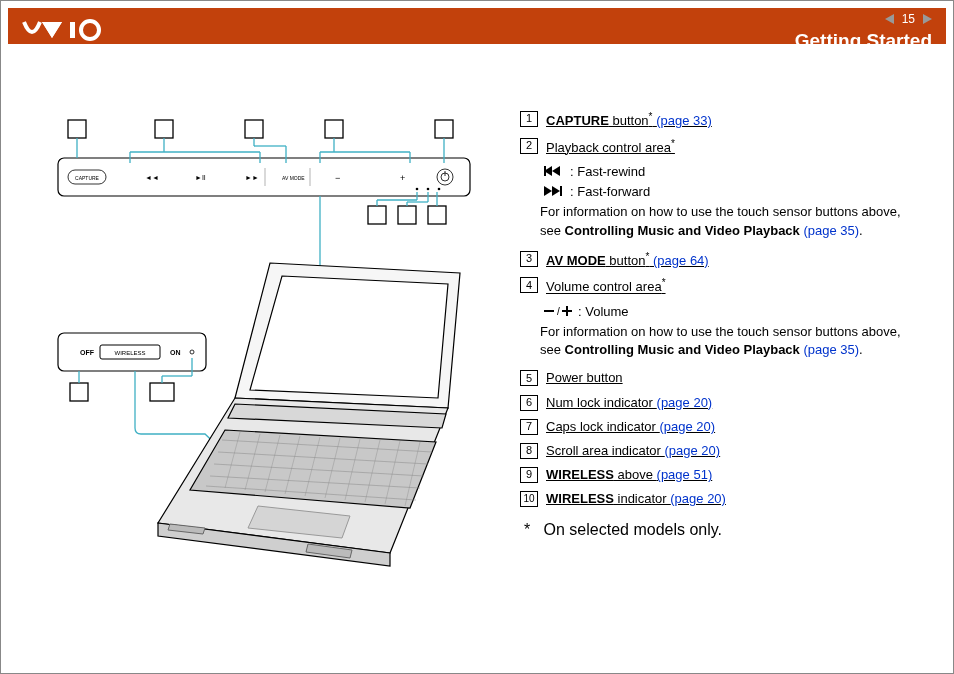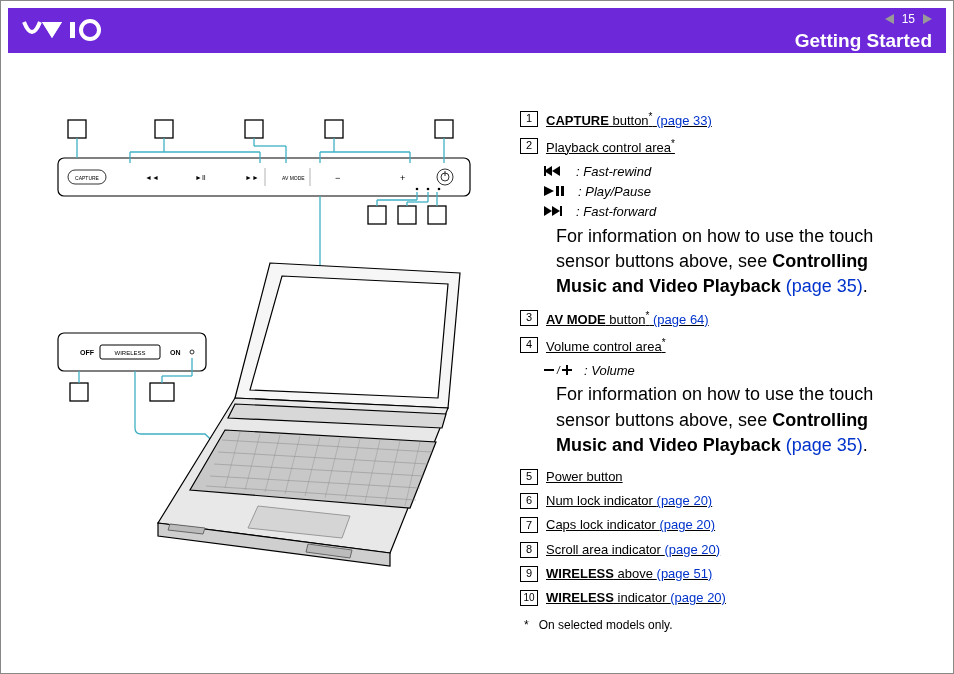--- a/index.html
+++ b/index.html
@@ -1,35 +1,35 @@
 <!DOCTYPE html>
 <html><head>
 <meta charset="utf-8">
 <style>
   * { box-sizing: border-box; margin: 0; padding: 0; }
   body { width: 954px; height: 674px; font-family: Arial, Helvetica, sans-serif; background: #fff; position: relative; overflow: hidden; }
   .outer-border { position: absolute; top: 0; left: 0; width: 954px; height: 674px; border: 1px solid #888; }
-  .header { position: absolute; top: 8px; left: 8px; right: 8px; height: 45px; background: #6d28d9; color: #fff; }
+  .header { position: absolute; top: 8px; left: 8px; right: 8px; height: 36px; background: #c2410c; color: #fff; }
   .logo { position: absolute; left: 14px; top: 8px; }
   .pager { position: absolute; right: 14px; top: 4px; display: flex; align-items: center; gap: 8px; font-size: 12px; }
   .pager .tri { width: 0; height: 0; border-top: 5px solid transparent; border-bottom: 5px solid transparent; }
   .pager .tri-l { border-right: 9px solid #999; }
   .pager .tri-r { border-left: 9px solid #999; }
   .section-title { position: absolute; right: 14px; top: 22px; font-size: 19px; font-family: Arial; font-weight: bold; }
   .diagram { position: absolute; left: 50px; top: 108px; width: 450px; height: 470px; }
   .diagram svg { position: absolute; top: 0; left: 0; }
   .legend { position: absolute; left: 520px; top: 110px; width: 400px; font-size: 13px; line-height: 1.4; }
   .legend .row { display: flex; margin-bottom: 6px; align-items: flex-start; }
   .legend .numbox { flex: 0 0 18px; height: 16px; border: 1.3px solid #000; font-size: 11px; font-weight: normal; display: flex; align-items: center; justify-content: center; margin-right: 8px; margin-top: 1px; font-family: Arial; }
   .legend .content { flex: 1; text-decoration: underline; }
   .legend .content b { font-weight: bold; }
   .legend a { color: #0033cc; text-decoration: none; }
-  .legend .sub { margin-left: 24px; margin-bottom: 2px; display:flex; align-items:flex-end; gap:12px; font-size:13px;font-style:italic;}
-  .legend .note { margin-left: 36px; font-size: 18px; margin-bottom:10px; }
-  .legend .footnote { font-size: 12px; margin-top: 10px; margin-left:4px; }
+  .legend .sub { margin-left: 24px; margin-bottom: 2px; display:flex; align-items:flex-end; gap:6px; font-size:13px;}
+  .legend .note { margin-left: 20px; font-size: 13px; margin-bottom:10px; }
+  .legend .footnote { font-size: 16px; margin-top: 10px; margin-left:4px; }
   .legend .star { font-size: 10px; vertical-align: super; }
   .icon { display:inline-block; }
 </style>
 </head>
 <body>
 
 <div class="outer-border"></div>
 
 <div class="header">
   <svg class="logo" width="110" height="28" viewBox="0 0 110 28">
@@ -204,28 +204,20 @@
   </div>
   <div class="sub">
       <span class="icon"><svg width="20" height="10">
           <polygon points="8,0 0,5 8,10" fill="#000"></polygon>
           <polygon points="16,0 8,5 16,10" fill="#000"></polygon>
           <rect x="0" y="0" width="2" height="10" fill="#000"></rect>
         </svg></span>
       <span>: Fast-rewind</span>
     </div>
   <div class="sub">
-      <span class="icon"><svg width="22" height="10">
-          <polygon points="0,0 10,5 0,10" fill="#000"></polygon>
-          <rect x="12" y="0" width="3" height="10" fill="#000"></rect>
-          <rect x="17" y="0" width="3" height="10" fill="#000"></rect>
-        </svg></span>
-      <span>: Play/Pause</span>
-    </div>
-  <div class="sub">
       <span class="icon"><svg width="20" height="10">
           <polygon points="0,0 8,5 0,10" fill="#000"></polygon>
           <polygon points="8,0 16,5 8,10" fill="#000"></polygon>
           <rect x="16" y="0" width="2" height="10" fill="#000"></rect>
         </svg></span>
       <span>: Fast-forward</span>
     </div>
   <div class="note"><span>For information on how to use the touch sensor buttons above, see </span><b>Controlling Music and Video Playback </b><a href="#">(page 35)</a><span>.</span></div>
 
   <div class="row">

